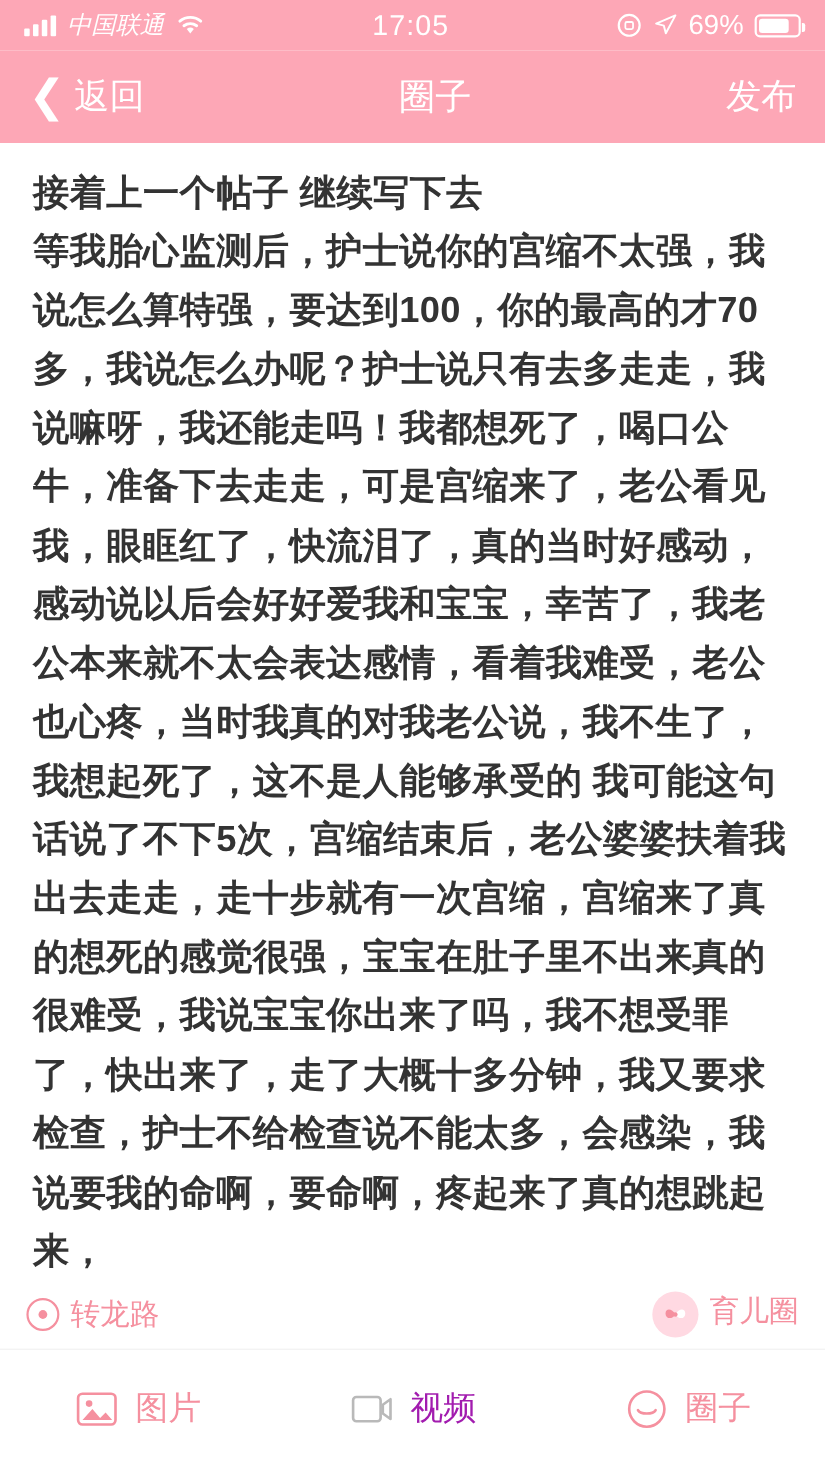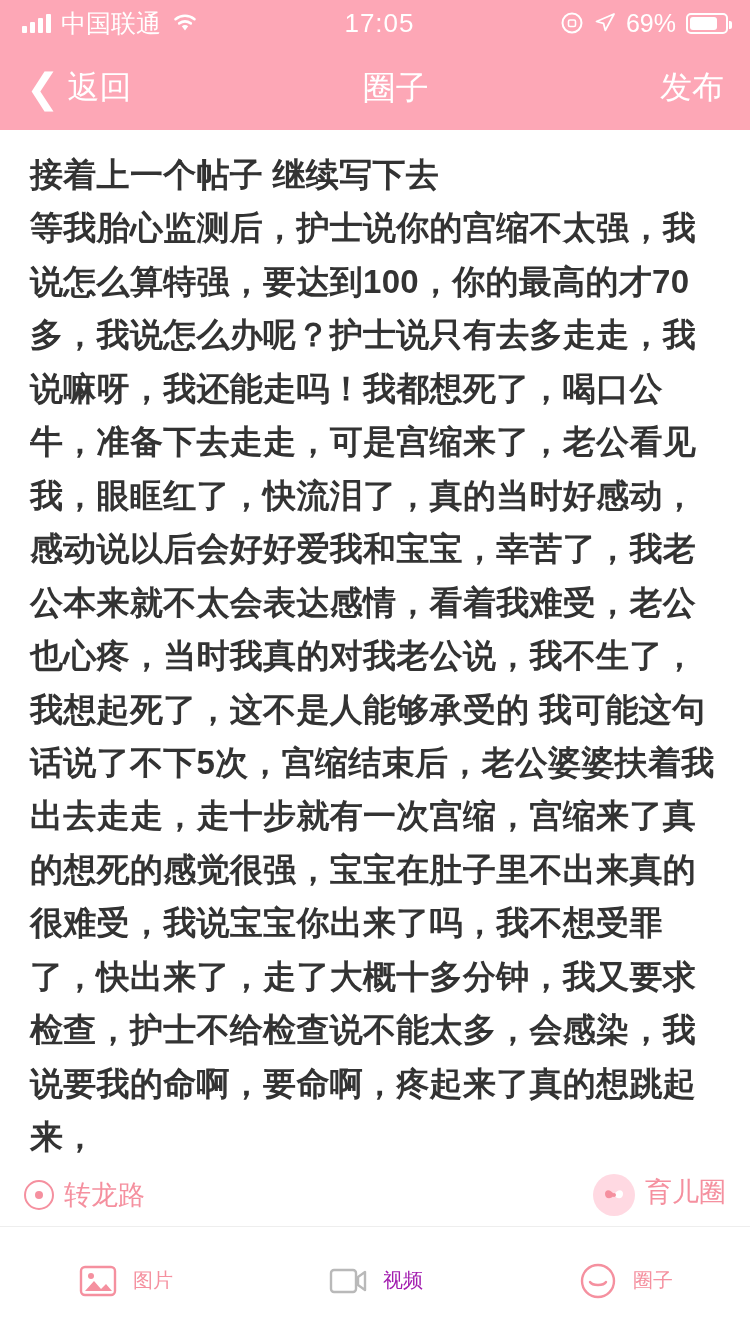--- a/index.html
+++ b/index.html
@@ -32,21 +32,21 @@
   }
   .sb-left { display: flex; align-items: center; gap: 10px; }
   .sb-center { flex: 1; text-align: center; font-size: 26px; letter-spacing: 1px; }
   .sb-right { display: flex; align-items: center; gap: 10px; }
   .signal { display: flex; align-items: flex-end; gap: 3px; height: 20px; }
   .signal i { width: 5px; background: #fff; display: block; border-radius: 1px; }
   .signal i:nth-child(1) { height: 7px; }
   .signal i:nth-child(2) { height: 11px; }
   .signal i:nth-child(3) { height: 15px; }
   .signal i:nth-child(4) { height: 19px; }
-  .carrier { font-size: 25px; }
+  .carrier { font-size: 22px; font-style: italic; }
   .wifi svg, .lock svg, .loc svg { display: block; }
   .battery {
     width: 42px; height: 21px;
     border: 2px solid #fff; border-radius: 5px;
     position: relative; display: block;
   }
   .battery::after {
     content: ""; position: absolute; right: -6px; top: 6px;
     width: 3px; height: 8px; background: #fff; border-radius: 0 2px 2px 0;
   }
@@ -114,24 +114,24 @@
     height: 108px;
     border-top: 1px solid #eeeeee;
     display: flex;
     align-items: center;
     flex: 0 0 auto;
     background: #fff;
   }
   .tool {
     flex: 1;
     display: flex;
-    align-items: center;
+    align-items: flex-start;
     justify-content: center;
     gap: 14px;
-    font-size: 20px;
+    font-size: 30px;
   }
   .tool.pink { color: #f5909f; }
   .tool.grey { color: #a21caf; }
   .tool .ic { width: 42px; height: 42px; display: flex; align-items: center; justify-content: center; }
   .tool .ic svg { display: block; }
 </style>
 </head>
 <body>
 
 <div class="phone">

